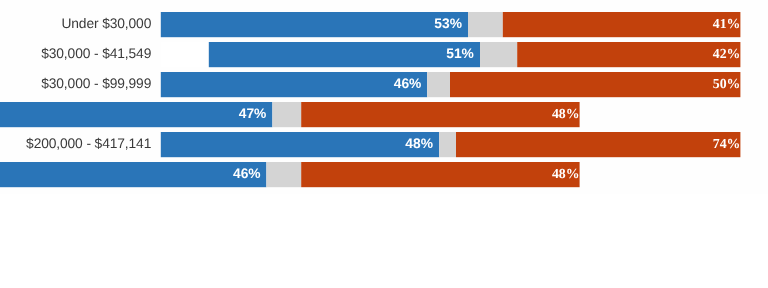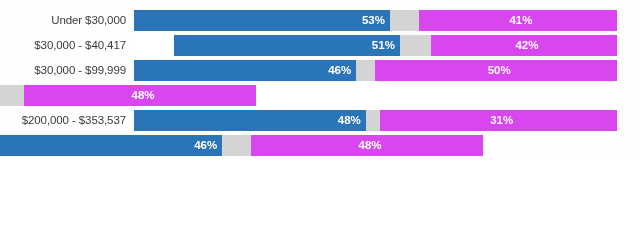--- a/index.html
+++ b/index.html
@@ -60,23 +60,24 @@
   }
   .seg-blue {
     background: #2a75b8;
     justify-content: flex-end;
     padding-right: 5px;
   }
   .seg-gray {
     background: #d4d4d4;
   }
   .seg-red {
-    background: #d946ef;
-    justify-content: center;
+    background: #c2410c;
+    justify-content: flex-end;
     padding-left: 6px;
+    font-family: Liberation Serif, serif;
   }
   .seg-label {
     font-size: 11.5px;
     font-weight: bold;
     color: #ffffff;
     white-space: nowrap;
     line-height: 1;
   }
 </style>
 </head>
@@ -94,21 +95,21 @@
         <div class="seg seg-gray" style="width: 6%;">
           <span class="seg-label"></span>
         </div>
         <div class="seg seg-red" style="width: 41%;">
           <span class="seg-label">41%</span>
         </div>
       </div>
     </div>
 
     <div class="row">
-      <div class="row-label">$30,000 - $40,417</div>
+      <div class="row-label">$30,000 - $41,549</div>
       <div class="bar">
         <div class="seg seg-blue" style="width: 51%; margin-left: 40px;">
           <span class="seg-label">51%</span>
         </div>
         <div class="seg seg-gray" style="width: 7%;">
           <span class="seg-label"></span>
         </div>
         <div class="seg seg-red" style="width: 42%;">
           <span class="seg-label">42%</span>
         </div>
@@ -125,40 +126,43 @@
           <span class="seg-label"></span>
         </div>
         <div class="seg seg-red" style="width: 50%;">
           <span class="seg-label">50%</span>
         </div>
       </div>
     </div>
 
     <div class="row">
       <div class="bar">
+        <div class="seg seg-blue" style="width: 47%;">
+          <span class="seg-label">47%</span>
+        </div>
         <div class="seg seg-gray" style="width: 5%;">
           <span class="seg-label"></span>
         </div>
         <div class="seg seg-red" style="width: 48%;">
           <span class="seg-label">48%</span>
         </div>
       </div>
     </div>
 
     <div class="row">
-      <div class="row-label">$200,000 - $353,537</div>
+      <div class="row-label">$200,000 - $417,141</div>
       <div class="bar">
         <div class="seg seg-blue" style="width: 48%;">
           <span class="seg-label">48%</span>
         </div>
         <div class="seg seg-gray" style="width: 3%;">
           <span class="seg-label"></span>
         </div>
         <div class="seg seg-red" style="width: 49%;">
-          <span class="seg-label">31%</span>
+          <span class="seg-label">74%</span>
         </div>
       </div>
     </div>
 
     <div class="row">
       <div class="bar">
         <div class="seg seg-blue" style="width: 46%;">
           <span class="seg-label">46%</span>
         </div>
         <div class="seg seg-gray" style="width: 6%;">

